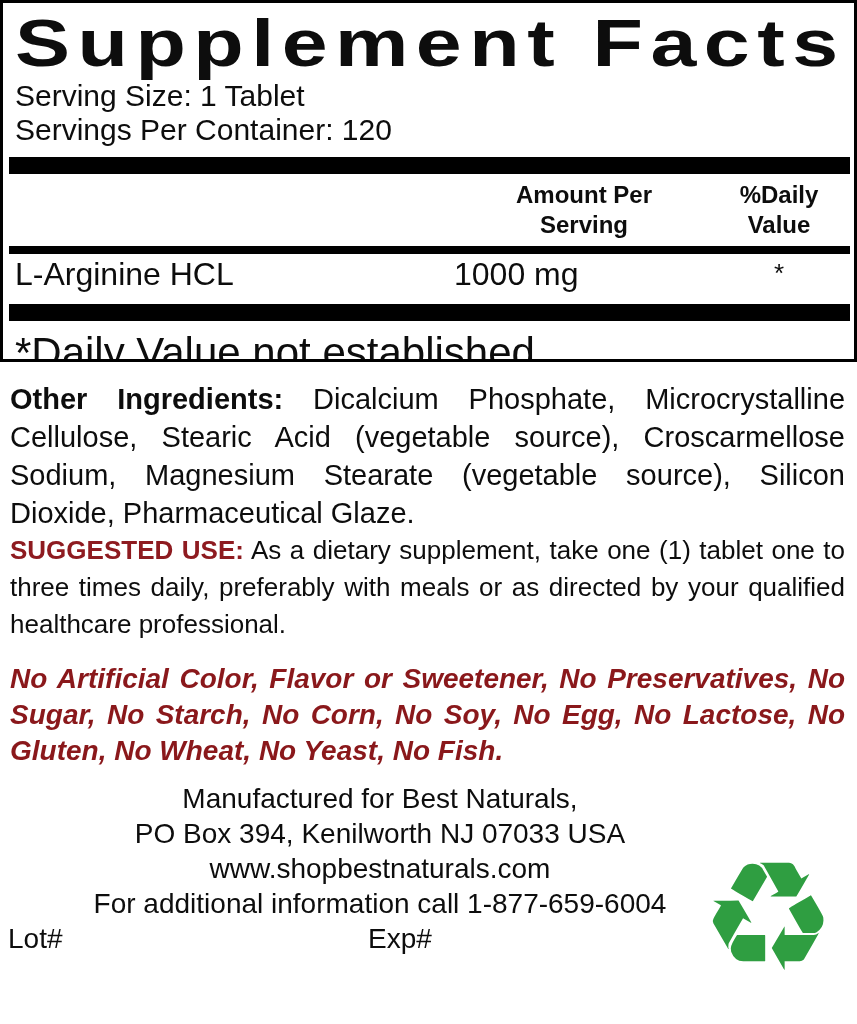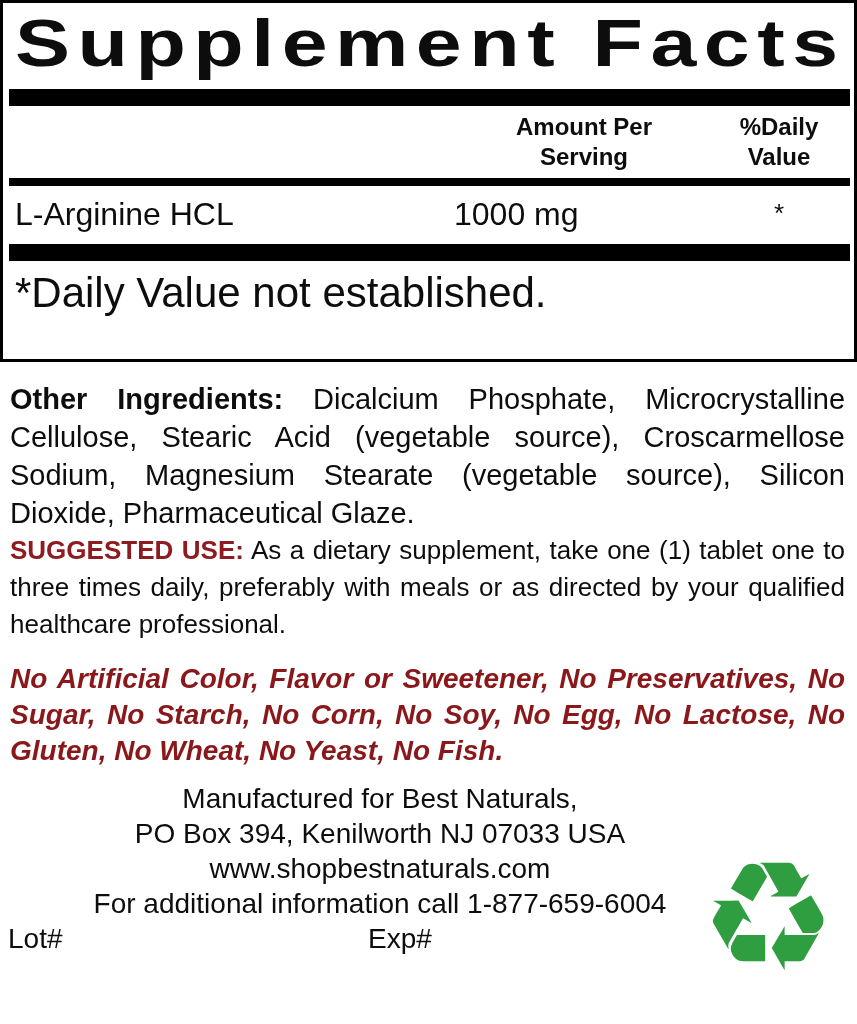--- a/index.html
+++ b/index.html
@@ -43,21 +43,21 @@
   .facts-grid{
     display:grid;
     grid-template-columns:1fr 260px 130px;
     align-items:start;
   }
   .header-row{padding:6px 0;}
   .col-head{
     font-size:24px;line-height:30px;
     font-weight:bold;text-align:center;
   }
-  .nutrient-row{padding:12px 0 14px 0;}
+  .nutrient-row{padding:4px 0 14px 0;}
   .nutrient-name{font-size:32px;line-height:32px;}
   .nutrient-amount{font-size:32px;line-height:32px;text-align:left;}
   .nutrient-daily{font-size:26px;line-height:26px;text-align:center;padding-top:2px;}
   .footnote{
     margin-top:15px;
     font-size:42px;line-height:34px;
   }
 
   
   .para{margin:0 12px 0 10px;text-align:justify;}
@@ -104,20 +104,22 @@
 </style>
 </head>
 <body>
 
 <div class="label">
 
   <section class="facts-panel">
     <h1 class="panel-title">
       <span class="stretch">Supplement Facts</span>
     </h1>
+    <div class="serving-line">Serving Size: 1 Tablet</div>
+    <div class="serving-line">Servings Per Container: 120</div>
 
     <div class="bar thick gap-top"></div>
 
     <div class="facts-grid header-row">
       <div></div>
       <div class="col-head">
         <div>Amount Per</div>
         <div>Serving</div>
       </div>
       <div class="col-head">

